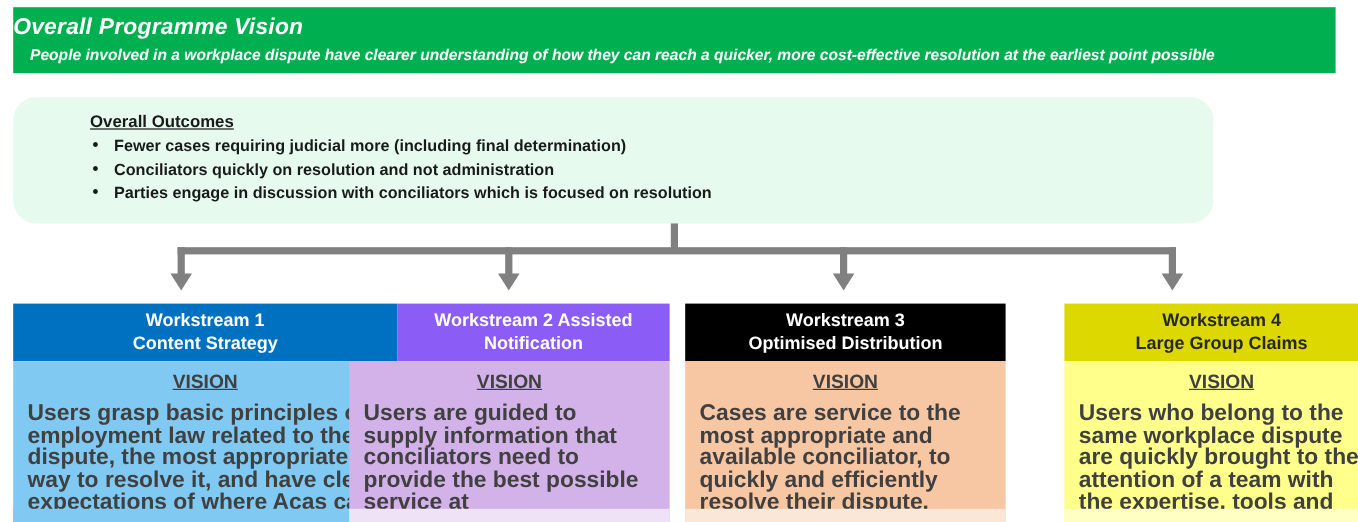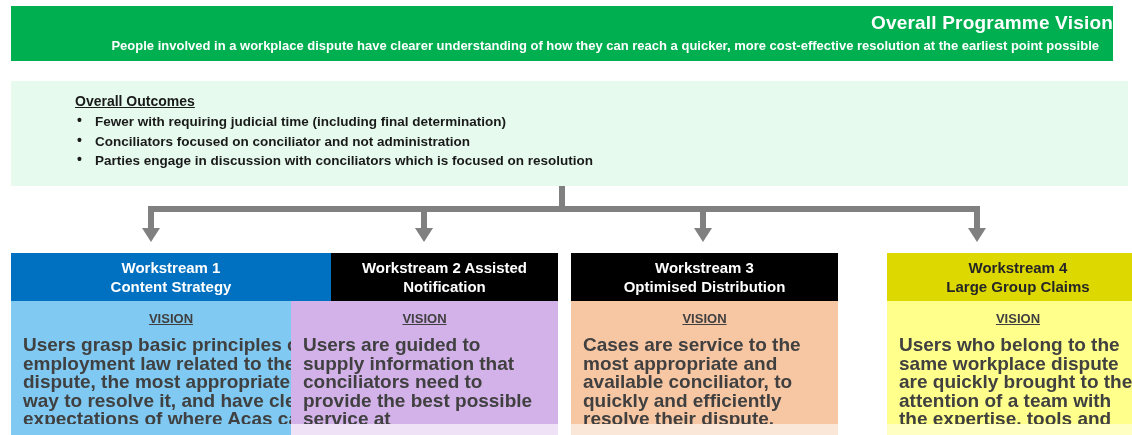--- a/index.html
+++ b/index.html
@@ -10,39 +10,41 @@
     overflow:hidden;
     position:relative;
   }
   #canvas{position:absolute;left:0;top:0;width:1132px;height:435px;}
 
   
   .vision-banner{
     position:absolute;left:11px;top:6px;width:1102px;height:55px;
     background:#00B050;
     color:#ffffff;
-    text-align:right;
+    text-align:left;
     box-sizing:border-box;
     padding-top:5px;
+    font-style:italic;
   }
   .vision-title{
     font-size:19px;font-weight:bold;line-height:24px;
     letter-spacing:.2px;
   }
   .vision-sub{
     font-size:13px;font-weight:bold;line-height:22px;
     padding:0 14px;
   }
 
   
   .outcomes-box{
-    position:absolute;left:11px;top:81px;width:1117px;height:105px;
+    position:absolute;left:11px;top:81px;width:1000px;height:105px;
     background:#E6FAEE;
     box-sizing:border-box;
     padding:10px 0 0 64px;
+    border-radius:19px;
   }
   .outcomes-title{
     font-size:14px;font-weight:bold;color:#1a1a1a;
     text-decoration:underline;
     line-height:20px;
     margin-bottom:1px;
   }
   .outcomes-list{
     list-style:none;margin:0;padding:0;
   }
@@ -75,21 +77,21 @@
     font-size:15px;font-weight:bold;line-height:19px;
   }
   .card-body{
     height:134px;
     box-sizing:border-box;
     padding:8px 12px 0 12px;
     position:relative;
   }
   .card-vision{
     text-align:center;
-    font-size:13px;font-weight:bold;
+    font-size:16px;font-weight:bold;
     color:#404040;
     text-decoration:underline;
     line-height:20px;
     margin-bottom:7px;
   }
   .card-text{
     font-size:19px;font-weight:bold;
     color:#404040;
     line-height:18.5px;
     white-space:pre-line;
@@ -99,21 +101,21 @@
   }
 
   
   #card-1{left:11px;width:320px;}
   #card-1 .card-head{background:#0070C0;}
   #card-1 .card-head-text{color:#ffffff;}
   #card-1 .card-body{background:#7FC9F2;}
   #card-1 .card-foot{background:#7FC9F2;}
   
   #card-2{left:291px;width:267px;}
-  #card-2 .card-head{background:#000000;margin-left:40px;}
+  #card-2 .card-head{background:#8b5cf6;margin-left:40px;}
   #card-2 .card-head-text{color:#ffffff;}
   #card-2 .card-body{background:#D2B2E8;}
   #card-2 .card-foot{background:#EFE2F7;}
   
   #card-3{left:571px;width:267px;}
   #card-3 .card-head{background:#000000;}
   #card-3 .card-head-text{color:#ffffff;}
   #card-3 .card-body{background:#F7C6A3;}
   #card-3 .card-foot{background:#FBE7D8;}
   
@@ -129,22 +131,22 @@
 <div id="canvas">
 
   <div class="vision-banner">
     <div class="vision-title">Overall Programme Vision</div>
     <div class="vision-sub">People involved in a workplace dispute have clearer understanding of how they can reach a quicker, more cost-effective resolution at the earliest point possible</div>
   </div>
 
   <div class="outcomes-box">
     <div class="outcomes-title">Overall Outcomes</div>
     <ul class="outcomes-list">
-      <li>Fewer with requiring judicial time (including final determination)</li>
-      <li>Conciliators focused on conciliator and not administration</li>
+      <li>Fewer cases requiring judicial more (including final determination)</li>
+      <li>Conciliators quickly on resolution and not administration</li>
       <li>Parties engage in discussion with conciliators which is focused on resolution</li>
     </ul>
   </div>
 
   <div class="connector">
     <svg width="1132" height="66" viewBox="0 0 1132 66">
 
       <rect x="559" y="0" width="6" height="22" fill="#808080"></rect>
 
       <rect x="148" y="20" width="832" height="6" fill="#808080"></rect>

